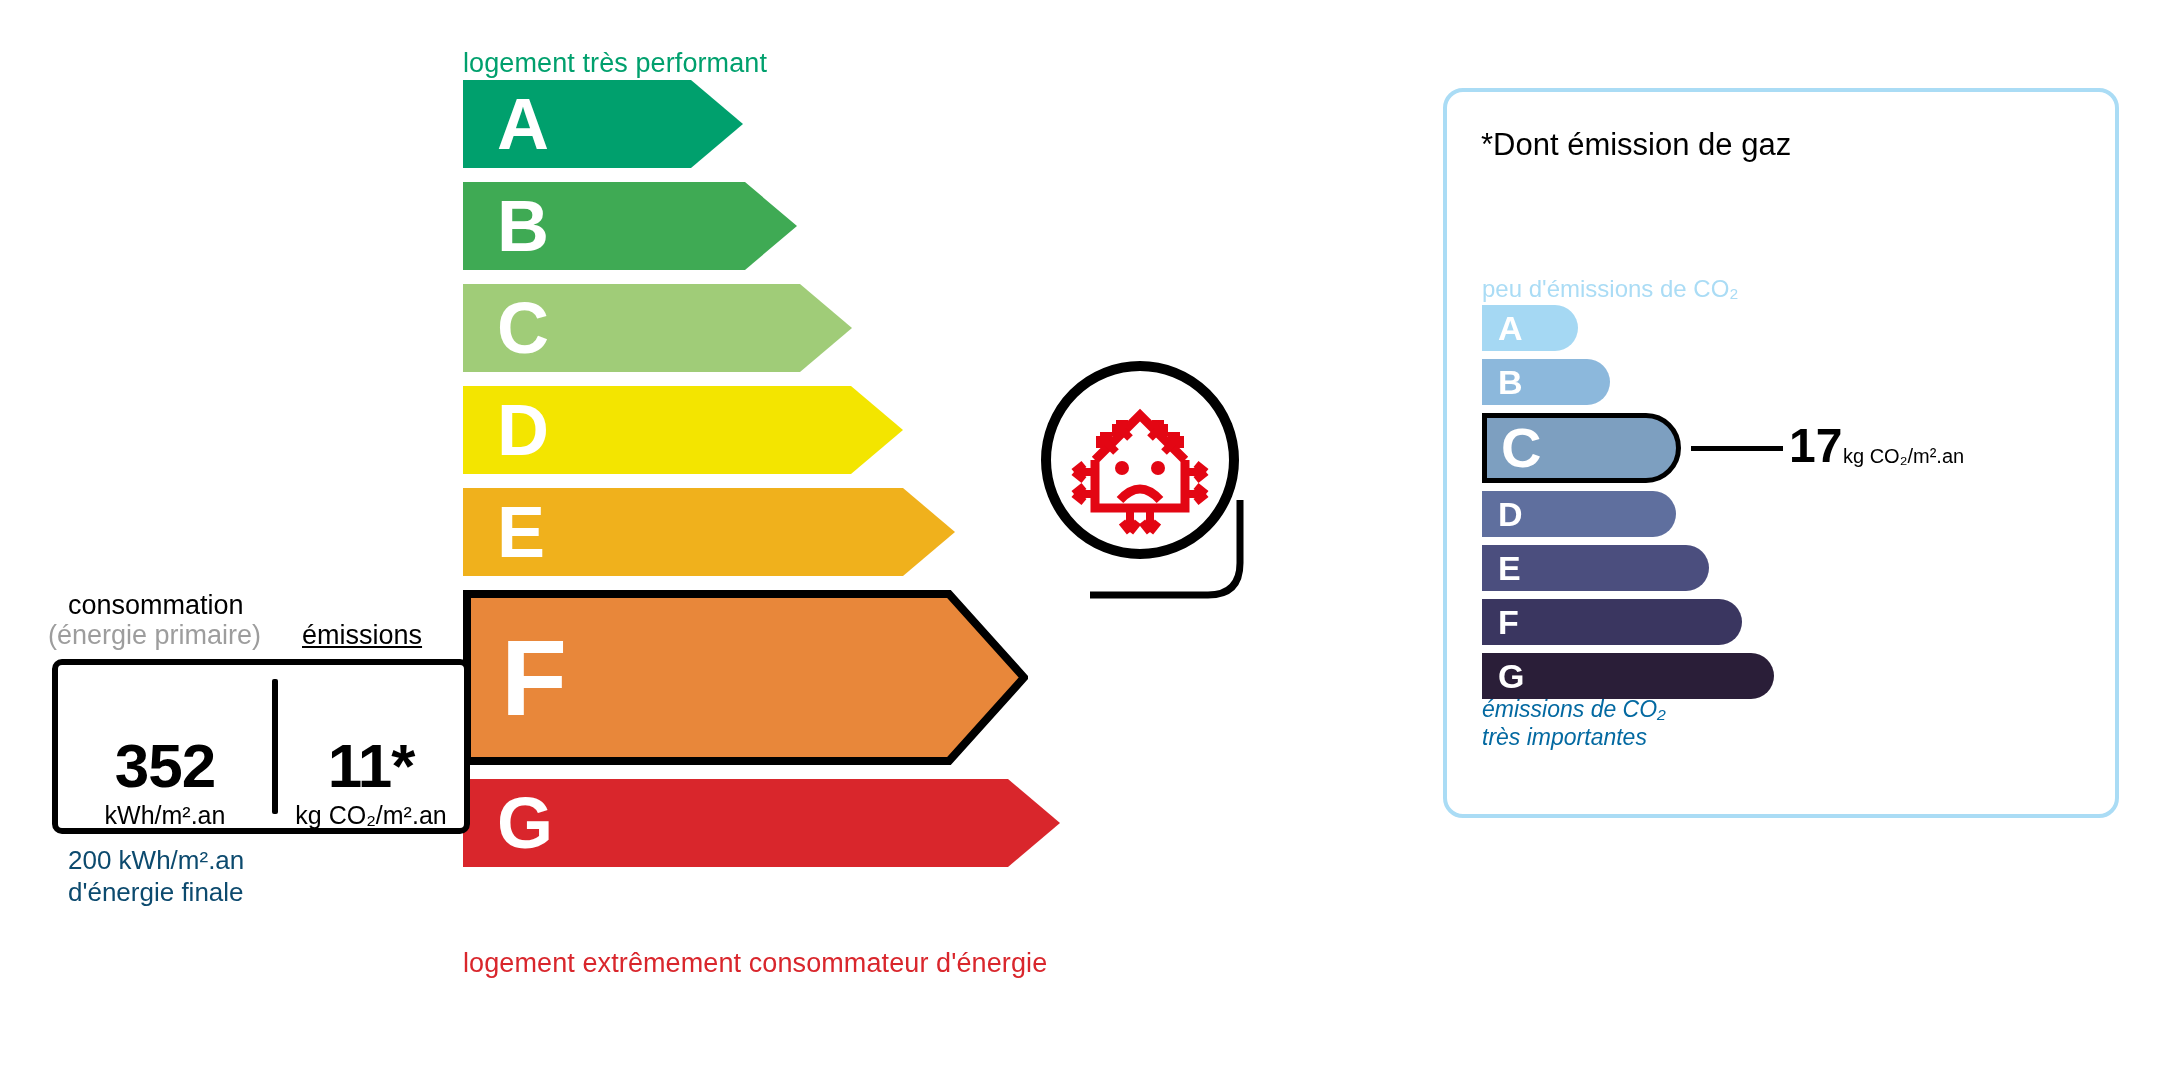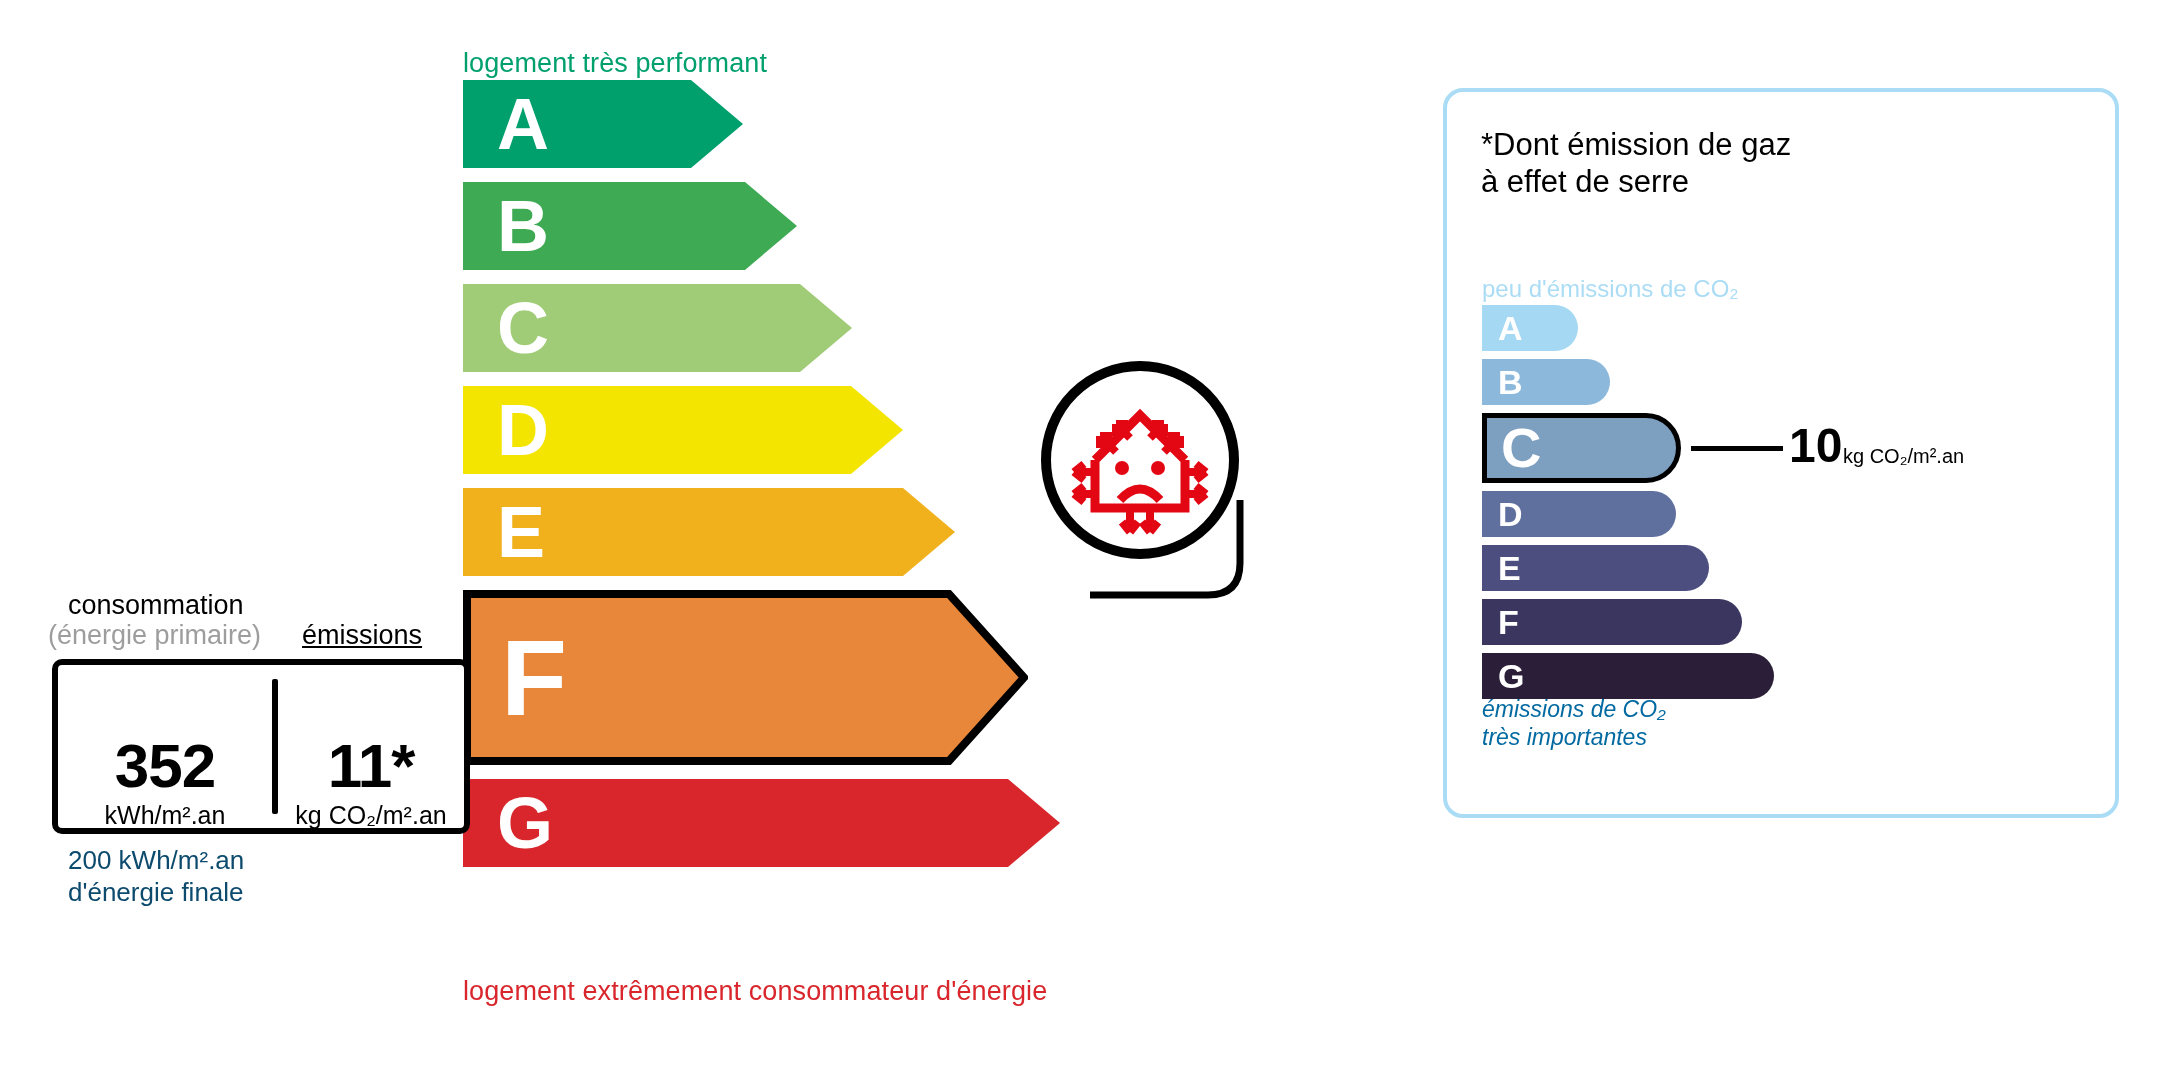--- a/index.html
+++ b/index.html
@@ -10,21 +10,21 @@
   }
   .canvas{position:absolute;left:0;top:0;width:2169px;height:1079px;}
 
   
   .scale-top-label{
     position:absolute;left:463px;top:48px;
     font-size:27px;color:#00a06d;white-space:nowrap;letter-spacing:.1px;
   }
   .scale-bottom-label{
     position:absolute;left:463px;top:948px;
-    font-size:27px;color:#d9262c;white-space:nowrap;letter-spacing:.1px;margin-top:28px;
+    font-size:27px;color:#d9262c;white-space:nowrap;letter-spacing:.1px;
   }
 
   .band{
     position:absolute;left:463px;height:88px;
     display:flex;align-items:center;
   }
   .band .bandshape{
     position:absolute;left:0;top:0;height:100%;width:100%;
   }
   .band .letter{
@@ -231,21 +231,20 @@
 
   <div class="finale">
     <div>200 kWh/m².an</div>
     <div>d'énergie finale</div>
   </div>
 
   <div class="co2panel"></div>
 
   <div class="co2-title">
     <div>*Dont émission de gaz</div>
-    <div>à effet de serre</div>
   </div>
 
   <div class="co2-top-note">peu d'émissions de CO₂</div>
 
   <div id="co2bars"></div>
 
   <div class="co2-bottom-note">
     <div>émissions de CO₂</div>
     <div>très importantes</div>
   </div>
@@ -253,21 +252,21 @@
 <div class="co2bar" style="top: 305px; width: 96px; height: 46px; background: rgb(165, 216, 243);">
       <span class="cletter">A</span>
     </div>
     <div class="co2bar" style="top: 359px; width: 128px; height: 46px; background: rgb(140, 184, 220);">
       <span class="cletter">B</span>
     </div>
     <div class="co2bar sel" style="top: 413px; width: 199px; height: 70px; background: rgb(125, 159, 192);">
       <span class="cletter">C</span>
     </div>
     <div class="co2-callout-line" style="left: 1691px; top: 446px; width: 92px;"></div>
-    <div class="co2-callout-val" style="left: 1789px; top: 422px;">10</div>
+    <div class="co2-callout-val" style="left: 1789px; top: 422px;">17</div>
     <div class="co2-callout-unit" style="left: 1843px; top: 446px;">kg CO₂/m².an</div>
     <div class="co2bar" style="top: 491px; width: 194px; height: 46px; background: rgb(95, 111, 158);">
       <span class="cletter">D</span>
     </div>
     <div class="co2bar" style="top: 545px; width: 227px; height: 46px; background: rgb(75, 78, 126);">
       <span class="cletter">E</span>
     </div>
     <div class="co2bar" style="top: 599px; width: 260px; height: 46px; background: rgb(58, 54, 96);">
       <span class="cletter">F</span>
     </div>

